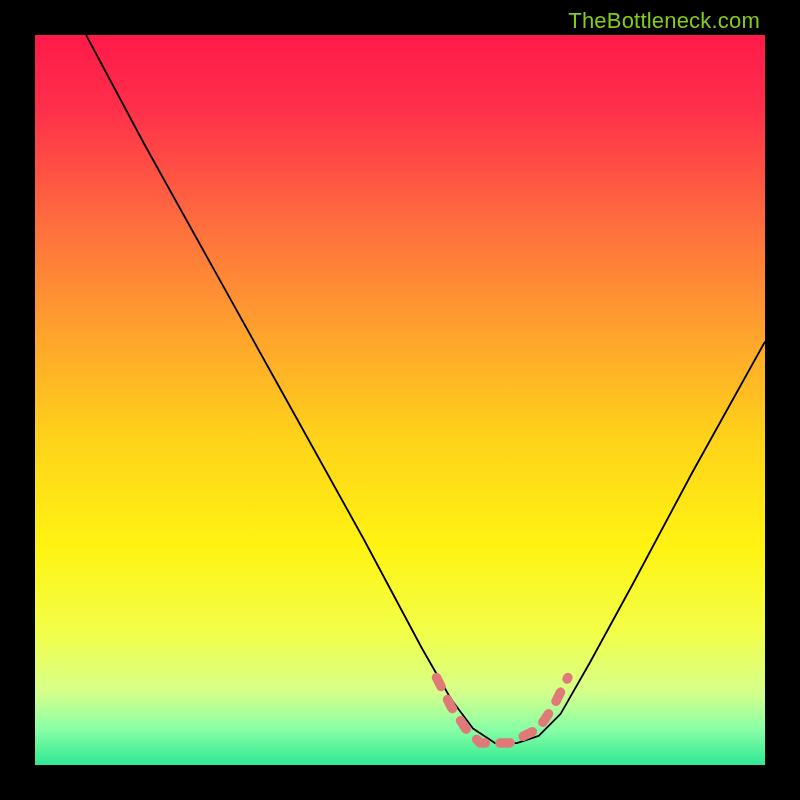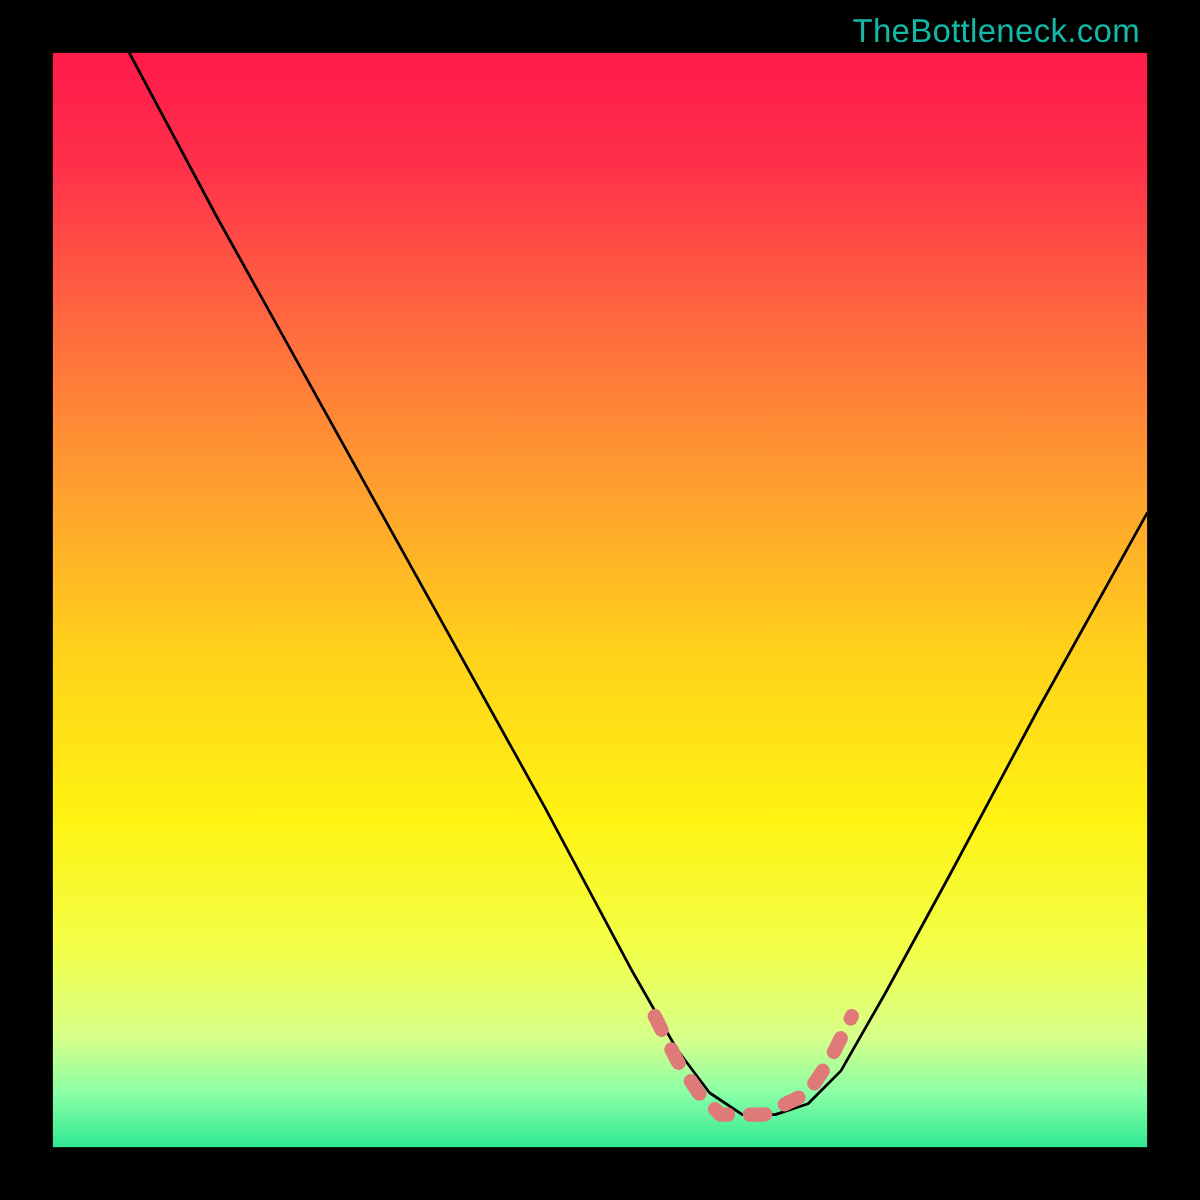--- a/index.html
+++ b/index.html
@@ -27,21 +27,21 @@
   .gradient {
     position: absolute;
     inset: 0;
   }
   .watermark {
     position: absolute;
     top: 8px;
     right: 40px;
     font-size: 22px;
     font-weight: 500;
-    color: #14b8a6;
+    color: #84cc16;
     letter-spacing: 0.2px;
   }
   svg.curve {
     position: absolute;
     inset: 0;
     width: 100%;
     height: 100%;
   }
 </style>
 </head>

